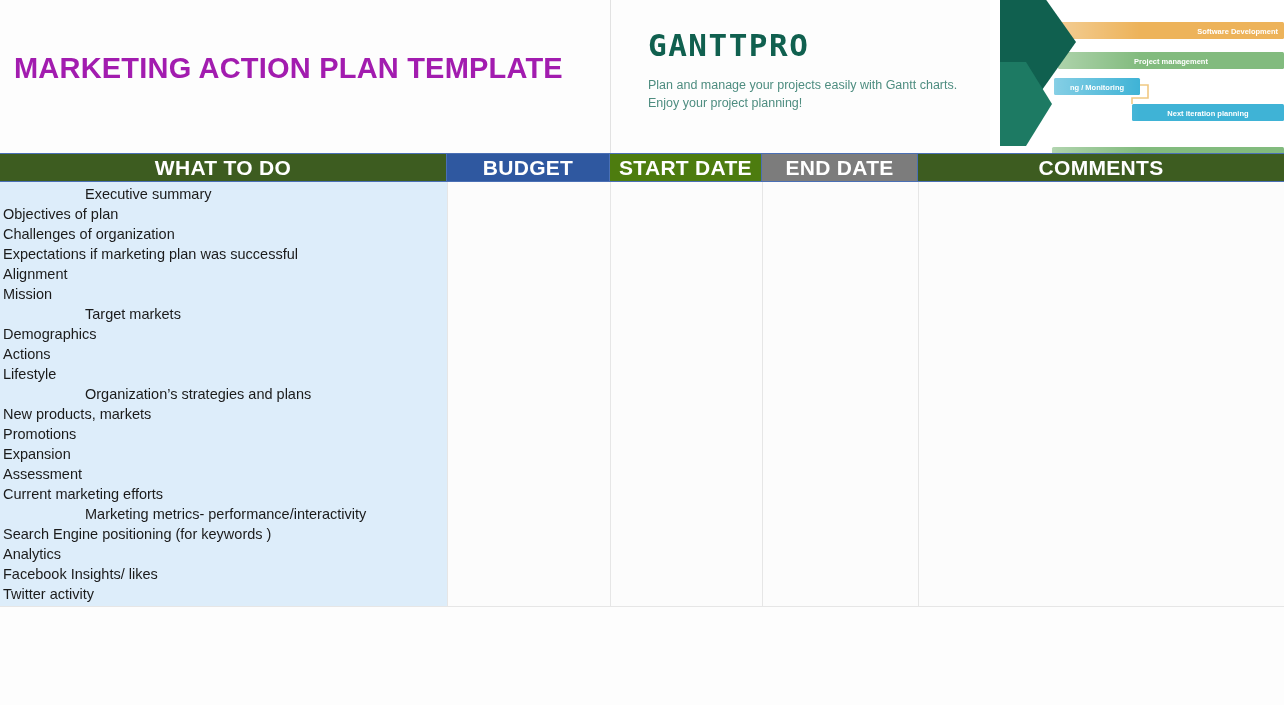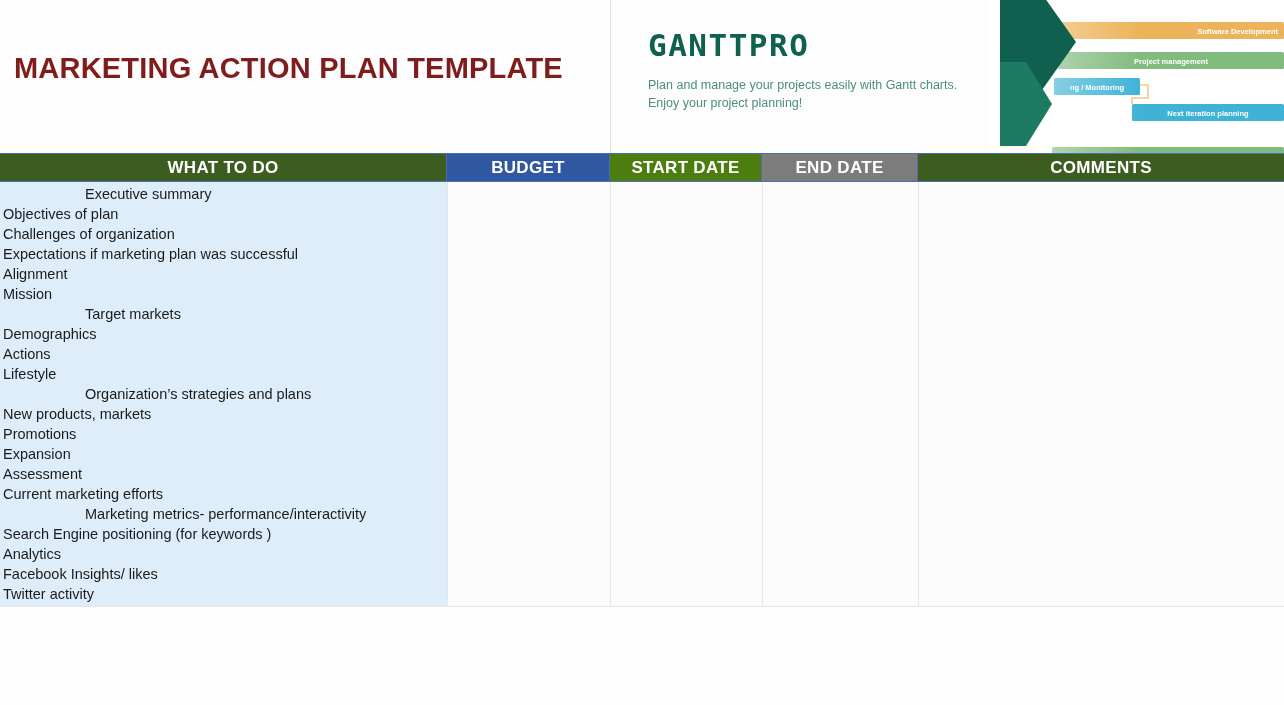--- a/index.html
+++ b/index.html
@@ -33,21 +33,21 @@
     width: 1px; height: 153px;
     background: #e2e2e2;
   }
 
   .doc-title {
     position: absolute;
     left: 14px; top: 52px;
     font-size: 29px;
     font-weight: bold;
     letter-spacing: 0.2px;
-    color: #7f1d1d;
+    color: #a21caf;
     white-space: nowrap;
   }
 
   .brand {
     position: absolute;
     left: 648px; top: 30px;
     width: 360px;
   }
   .brand-logo {
     font-family: "DejaVu Sans Mono", monospace;
@@ -86,21 +86,21 @@
     position: relative;
     height: 29px;
     width: 1284px;
   }
   .hcell {
     position: absolute;
     top: 0;
     height: 29px;
     line-height: 28px;
     text-align: center;
-    font-size: 17px;
+    font-size: 21px;
     font-weight: bold;
     color: #ffffff;
     letter-spacing: 0.3px;
     border-top: 1px solid #4a6fb5;
     border-bottom: 1px solid #4a6fb5;
     white-space: nowrap;
     overflow: hidden;
   }
   .h-what    { left: 0px;   width: 447px; background: #3d5c20; border-right: 1px solid #4a6fb5; }
   .h-budget  { left: 447px; width: 163px; background: #2f58a0; border-right: 1px solid #4a6fb5; }

